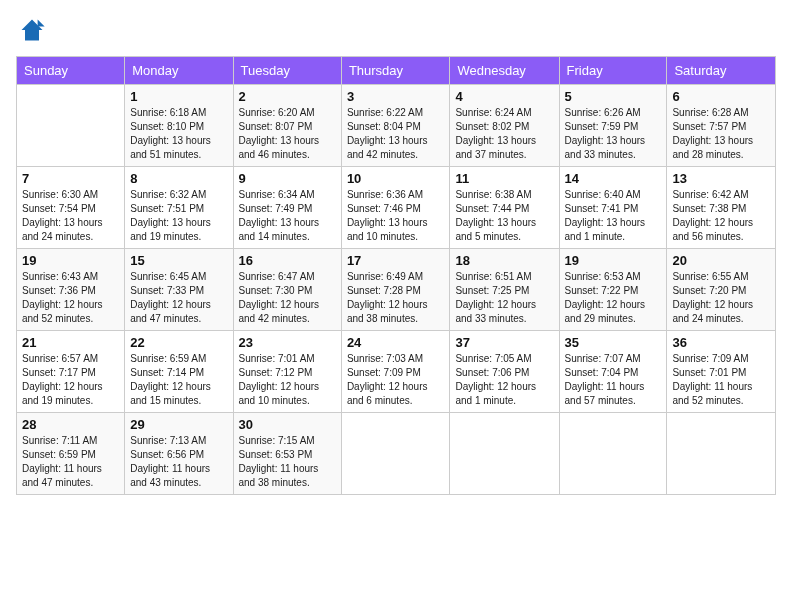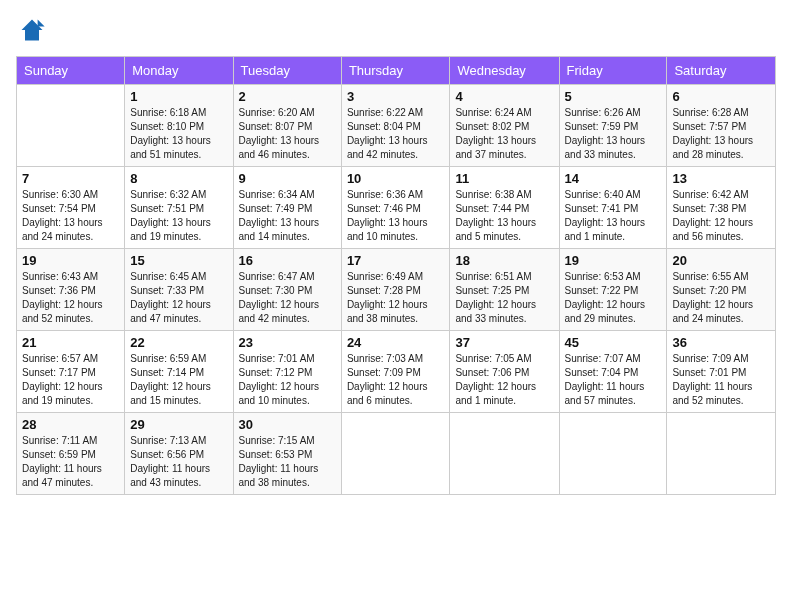--- a/index.html
+++ b/index.html
@@ -219,21 +219,21 @@
         </td>
         <td>
           <div class="day-number">24</div>
           <div class="day-info">Sunrise: 7:03 AM<br>Sunset: 7:09 PM<br>Daylight: 12 hours and 6 minutes.</div>
         </td>
         <td>
           <div class="day-number">37</div>
           <div class="day-info">Sunrise: 7:05 AM<br>Sunset: 7:06 PM<br>Daylight: 12 hours and 1 minute.</div>
         </td>
         <td>
-          <div class="day-number">45</div>
+          <div class="day-number">35</div>
           <div class="day-info">Sunrise: 7:07 AM<br>Sunset: 7:04 PM<br>Daylight: 11 hours and 57 minutes.</div>
         </td>
         <td>
           <div class="day-number">36</div>
           <div class="day-info">Sunrise: 7:09 AM<br>Sunset: 7:01 PM<br>Daylight: 11 hours and 52 minutes.</div>
         </td>
       </tr>
       <tr>
         <td>
           <div class="day-number">28</div>

